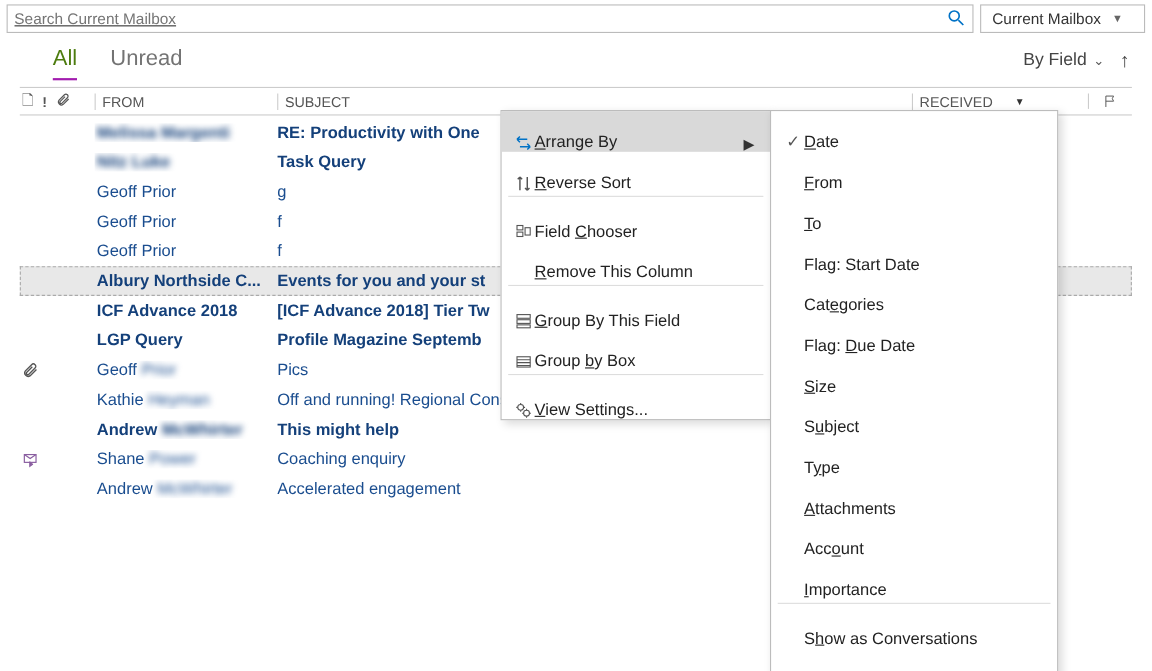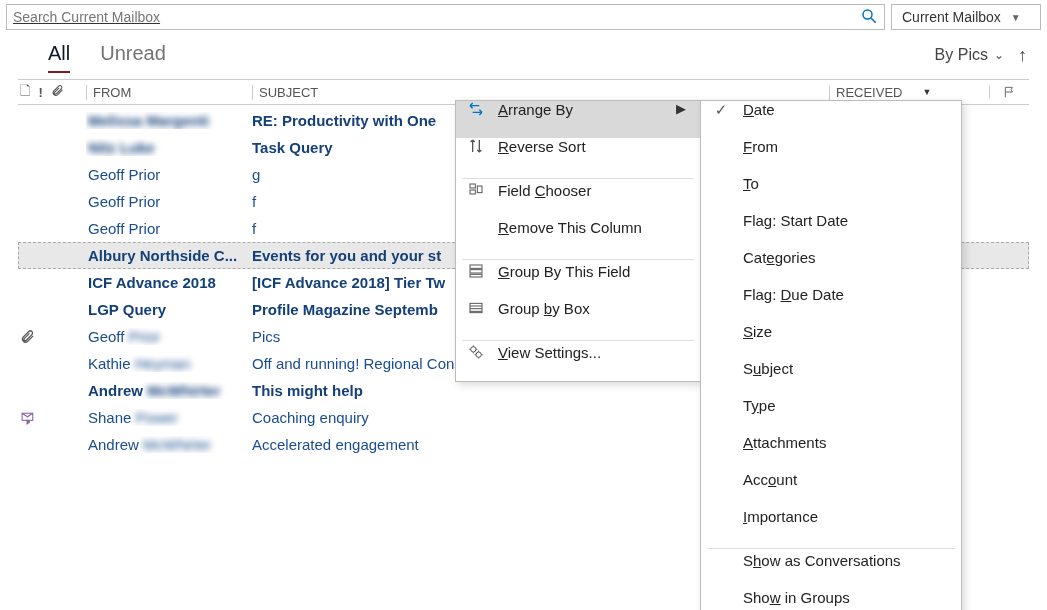--- a/index.html
+++ b/index.html
@@ -58,22 +58,22 @@
     gap: 30px;
     position: relative;
   }
   .tab {
     font-size: 20px;
     color: #737373;
     padding-bottom: 6px;
     cursor: pointer;
   }
   .tab.active {
-    color: #0f172a;
-    border-bottom: 2px solid #7f1d1d;
+    color: #4d7c0f;
+    border-bottom: 2px solid #a21caf;
   }
   .sort-controls {
     margin-left: auto;
     display: flex;
     align-items: center;
     gap: 14px;
     color: #444;
     font-size: 16px;
   }
   .by-date { display: flex; align-items: center; gap: 6px; cursor: pointer; }
@@ -162,24 +162,24 @@
   .context-menu {
     position: absolute;
     background: #fff;
     border: 1px solid #bcbcbc;
     box-shadow: 3px 3px 8px rgba(0,0,0,0.15);
     font-size: 15px;
     color: #222;
   }
   .context-menu .item {
     display: flex;
-    align-items: flex-start;
+    align-items: flex-end;
     height: 37px;
     padding: 0 14px 0 10px;
-    gap: 12px;
+    gap: 0;
     cursor: pointer;
     white-space: nowrap;
   }
   .context-menu .item:hover,
   .context-menu .item.highlight {
     background: #d9d9d9;
   }
   .context-menu .item .ic {
     width: 20px;
     display: flex;
@@ -228,21 +228,21 @@
     <span>Current Mailbox</span>
     <span class="chev">▼</span>
   </div>
 </div>
 
 <div class="tabs-row">
   <div class="tab active">All</div>
   <div class="tab">Unread</div>
   <div class="sort-controls">
     <div class="by-date">
-      <span>By Pics</span>
+      <span>By Field</span>
       <span style="font-size:12px;color:#555;">⌄</span>
     </div>
     <div class="sort-arrow">↑</div>
   </div>
 </div>
 
 <div class="header-row">
   <div class="hdr-icons">
     <span>🗋</span>
     <span style="font-weight:bold;">!</span>

